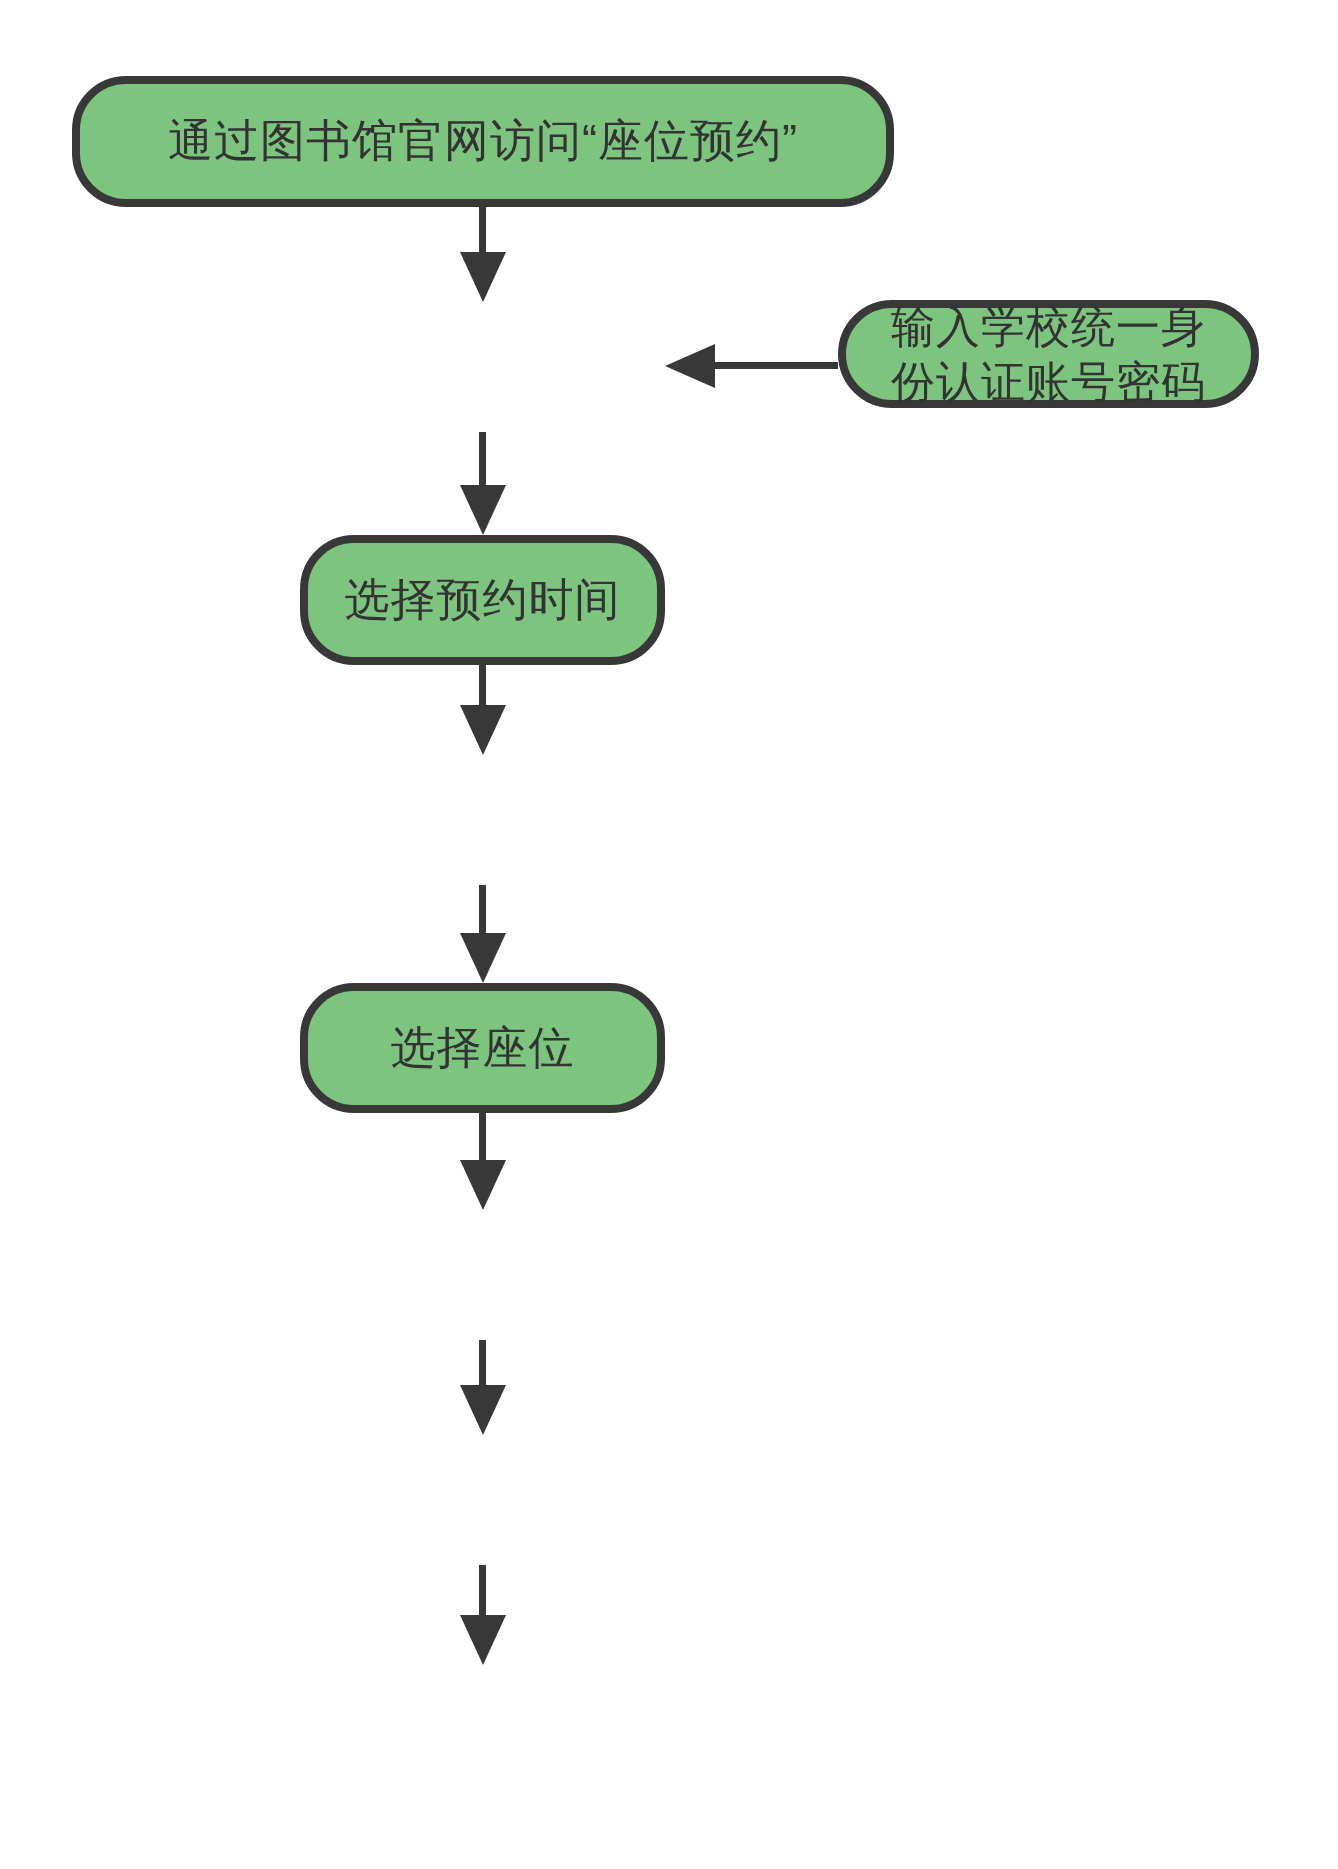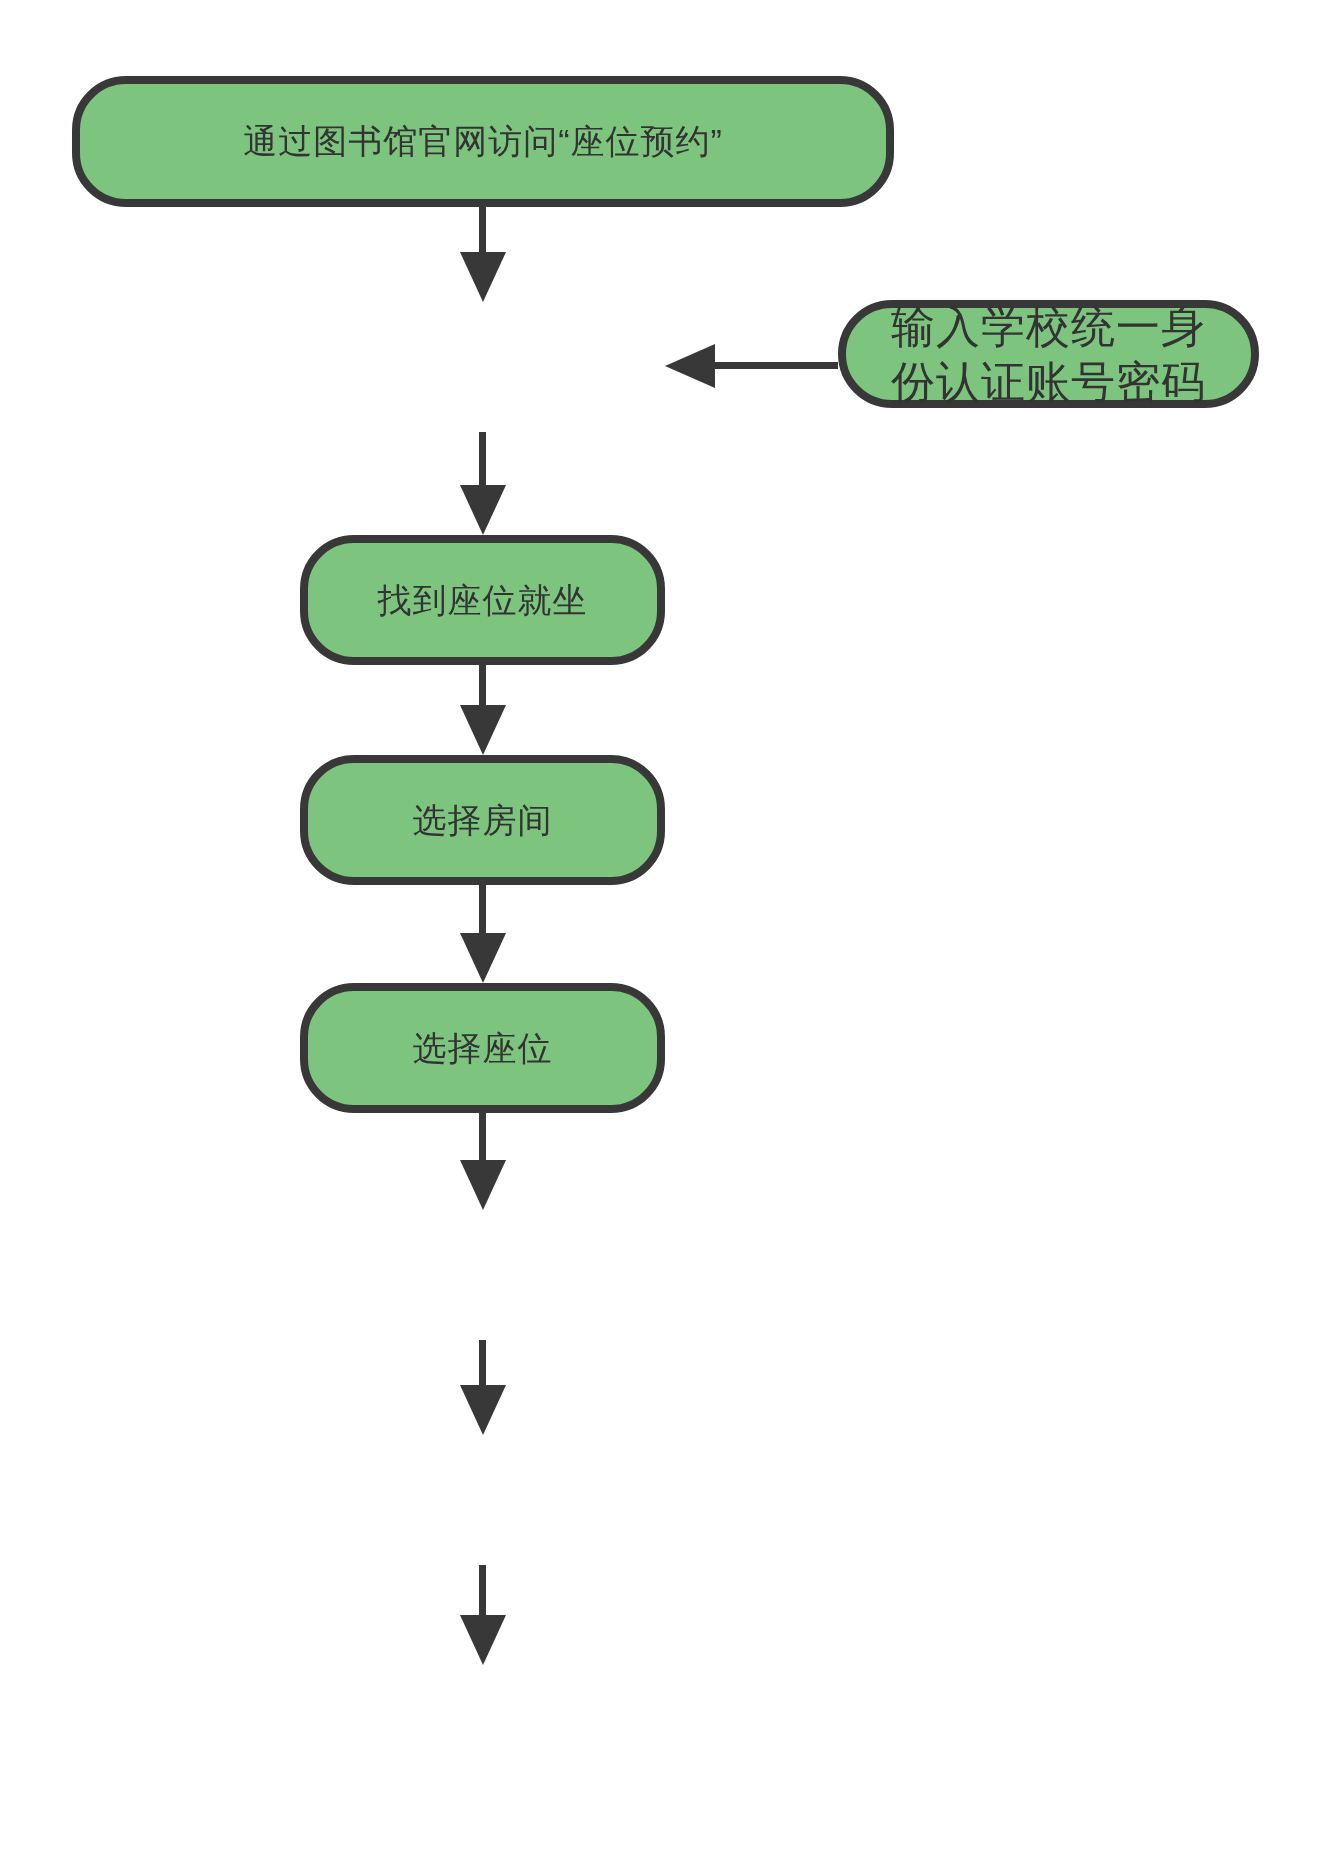--- a/index.html
+++ b/index.html
@@ -17,21 +17,21 @@
       position: absolute;
       box-sizing: border-box;
       background: #7DC57F;
       border: 8px solid #383838;
       border-radius: 54px;
       display: flex;
       align-items: center;
       justify-content: center;
       text-align: center;
       color: #333333;
-      font-size: 34px;
+      font-size: 45px;
       line-height: 1.25;
       white-space: pre-line;
       letter-spacing: 1px;
     }
     .n1  { left: 72px;  top: 76px;   width: 822px; height: 131px; }
     .n2  { left: 300px; top: 302px;  width: 365px; height: 130px; }
     .n2s { left: 838px; top: 300px;  width: 421px; height: 108px; font-size: 44px; }
     .n3  { left: 300px; top: 535px;  width: 365px; height: 130px; }
     .n4  { left: 300px; top: 755px;  width: 365px; height: 130px; }
     .n5  { left: 300px; top: 983px;  width: 365px; height: 130px; }
@@ -74,23 +74,22 @@
 <body>
 
 <div class="canvas">
 
   <div class="node n1">通过图书馆官网访问“座位预约”</div>
 
 
   <div class="node n2s">输入学校统一身
 份认证账号密码</div>
 
-  <div class="node n3">找到座位就坐</div>
+  <div class="node n3">选择预约时间</div>
 
-  <div class="node n4">选择房间</div>
 
   <div class="node n5">选择座位</div>
 
 
 
 
   <div>
     <div class="vshaft" style="top:207px;height:47px"></div>
     <div class="vhead" style="top:252px"></div>
   </div>

